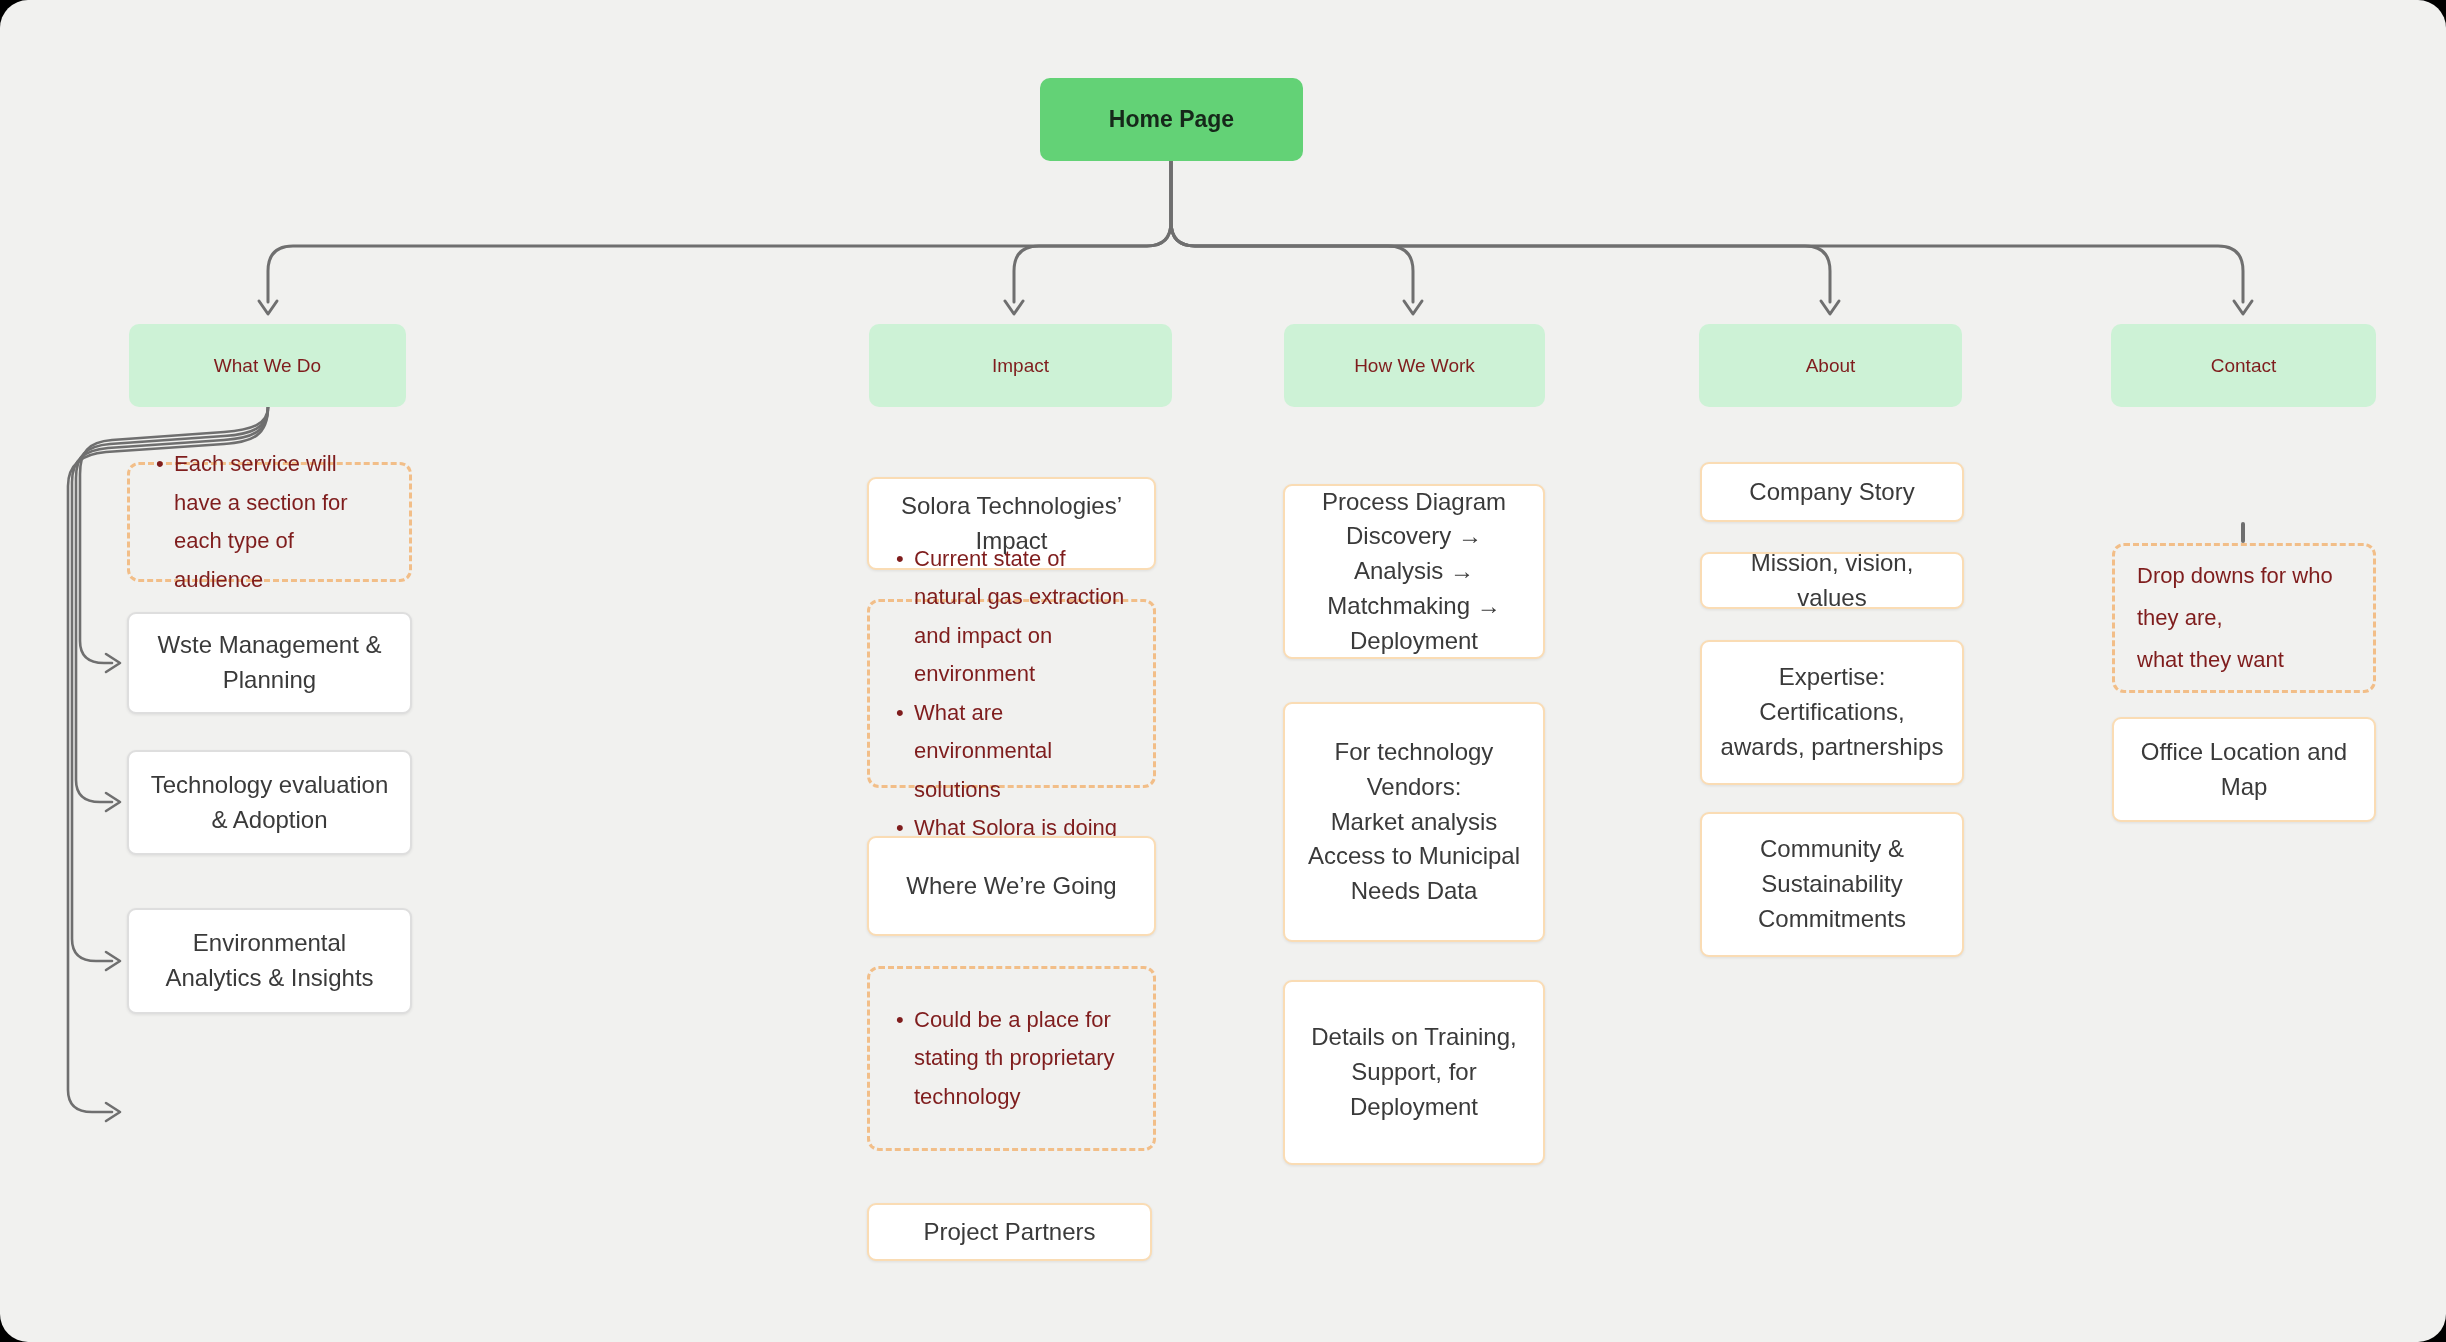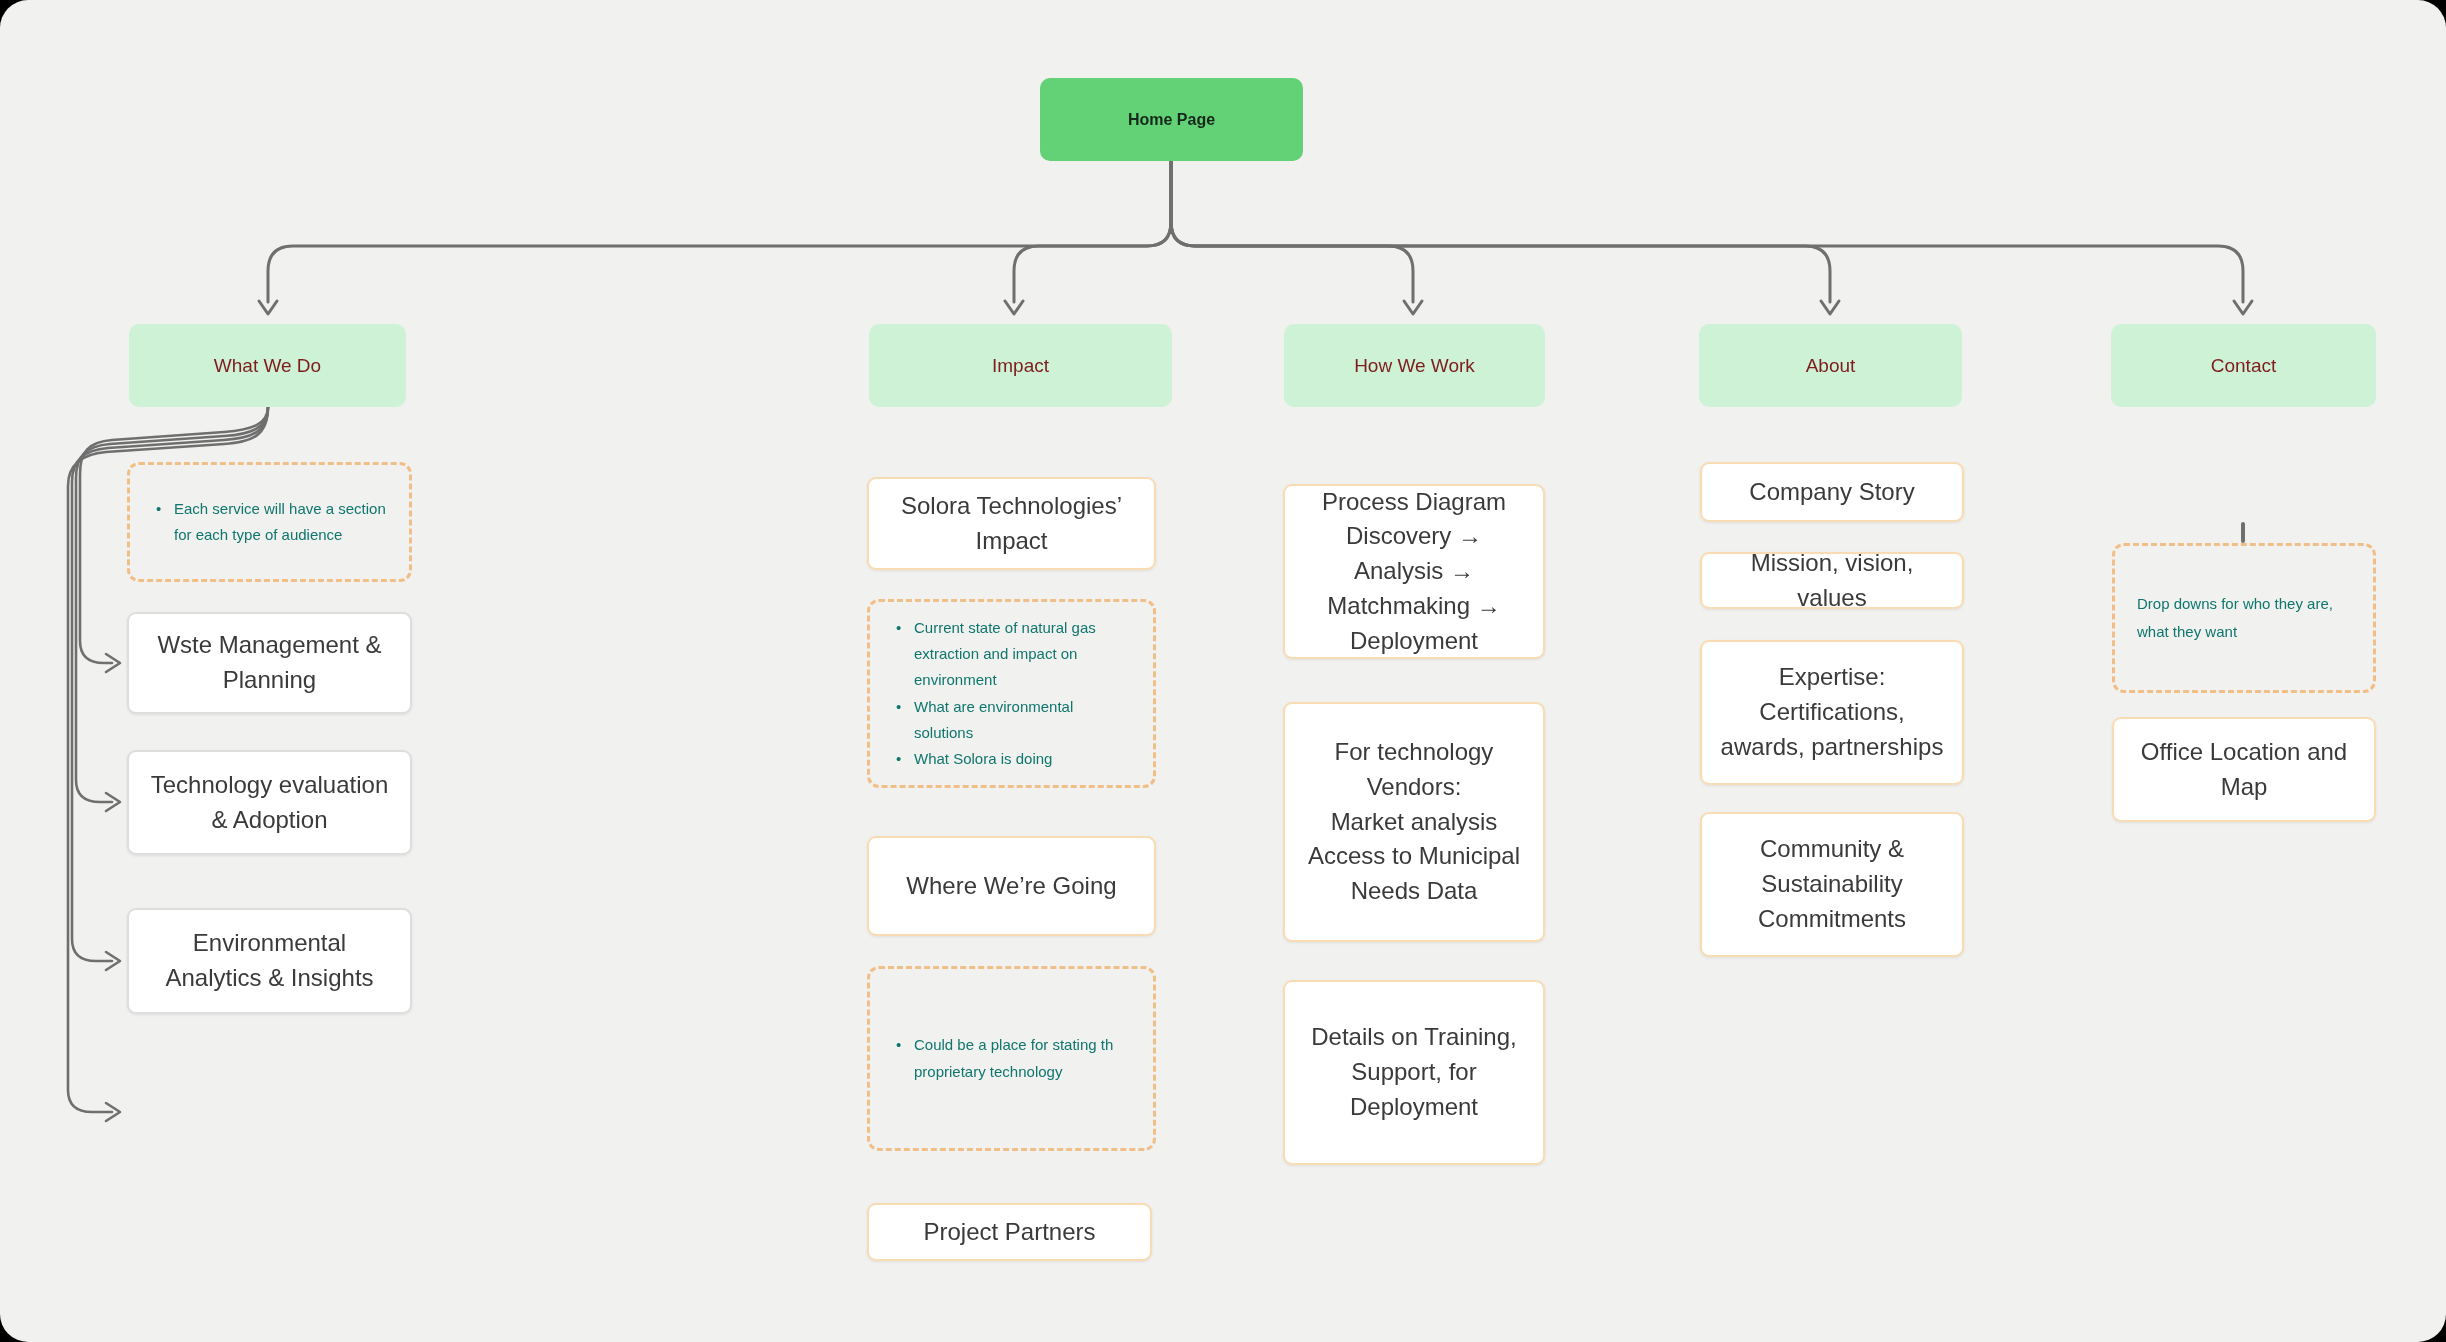--- a/index.html
+++ b/index.html
@@ -9,39 +9,39 @@
     background:#f1f1ef;
     border-radius:28px;
     overflow:hidden;
     font-family:"Liberation Sans", sans-serif;
     color:#2f2f2f;
   }
   svg.wires{position:absolute;left:0;top:0;pointer-events:none;}
   .node{position:absolute;box-sizing:border-box;display:flex;align-items:center;justify-content:center;text-align:center;}
   .root-node{
     background:#63d276;border-radius:10px;
-    font-weight:700;font-size:16px;color:#16281a;
+    font-weight:700;font-size:23px;color:#16281a;
   }
   .hdr{
     background:#cdf2d6;border-radius:10px;
     font-weight:400;font-size:19px;color:#7f1d1d;
   }
   .card{
     background:#ffffff;border-radius:9px;
     font-size:24px;line-height:1.45;color:#3a3a3a;
     box-shadow:0 1px 3px rgba(0,0,0,0.08);
     padding:10px 18px;
   }
   .card--gray{border:2px solid #dedede;}
   .card--orange{border:2px solid #fadcb4;}
   .prewrap{white-space:pre-line;}
   .note{
     background:transparent;
     border:3px dashed #f2be88;border-radius:12px;
-    font-size:15px;color:#0f766e;
+    font-size:22px;color:#7f1d1d;
     align-items:center;justify-content:flex-start;text-align:left;
     padding:10px 22px;
   }
   .note-inner{width:100%;}
   .bullet{position:relative;padding-left:22px;line-height:1.75;}
   .bullet::before{content:"•";position:absolute;left:4px;top:0;}
   .plainnote{line-height:1.9;white-space:pre-line;}
 </style>
 </head>
 <body>

